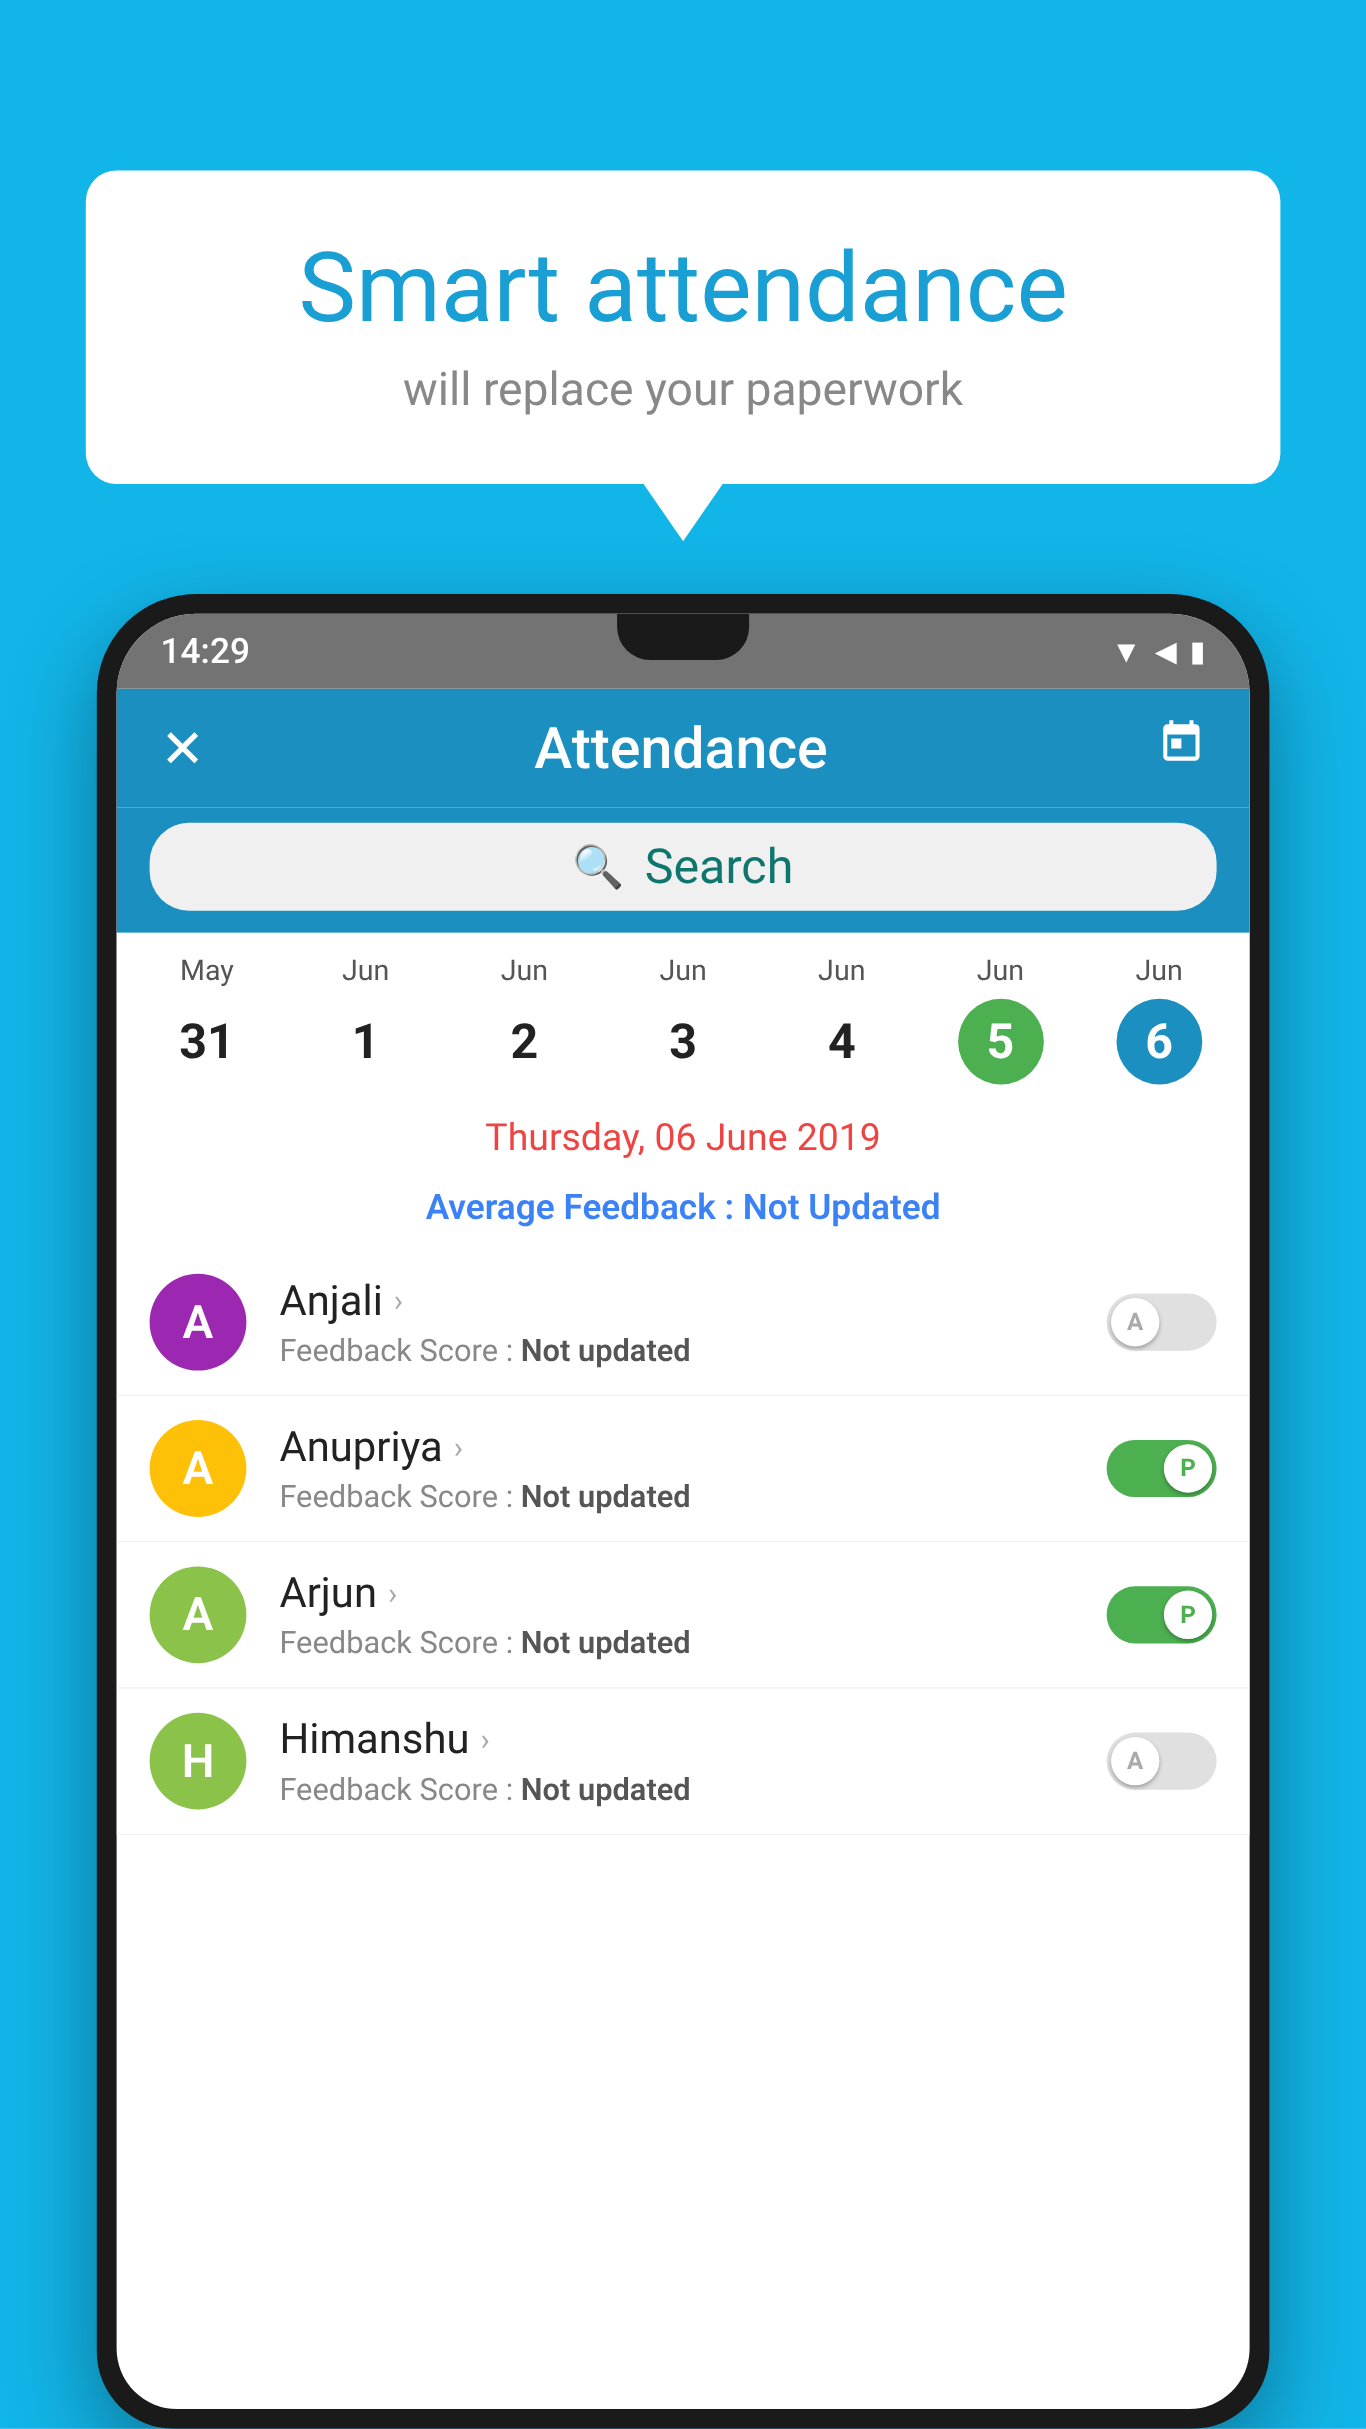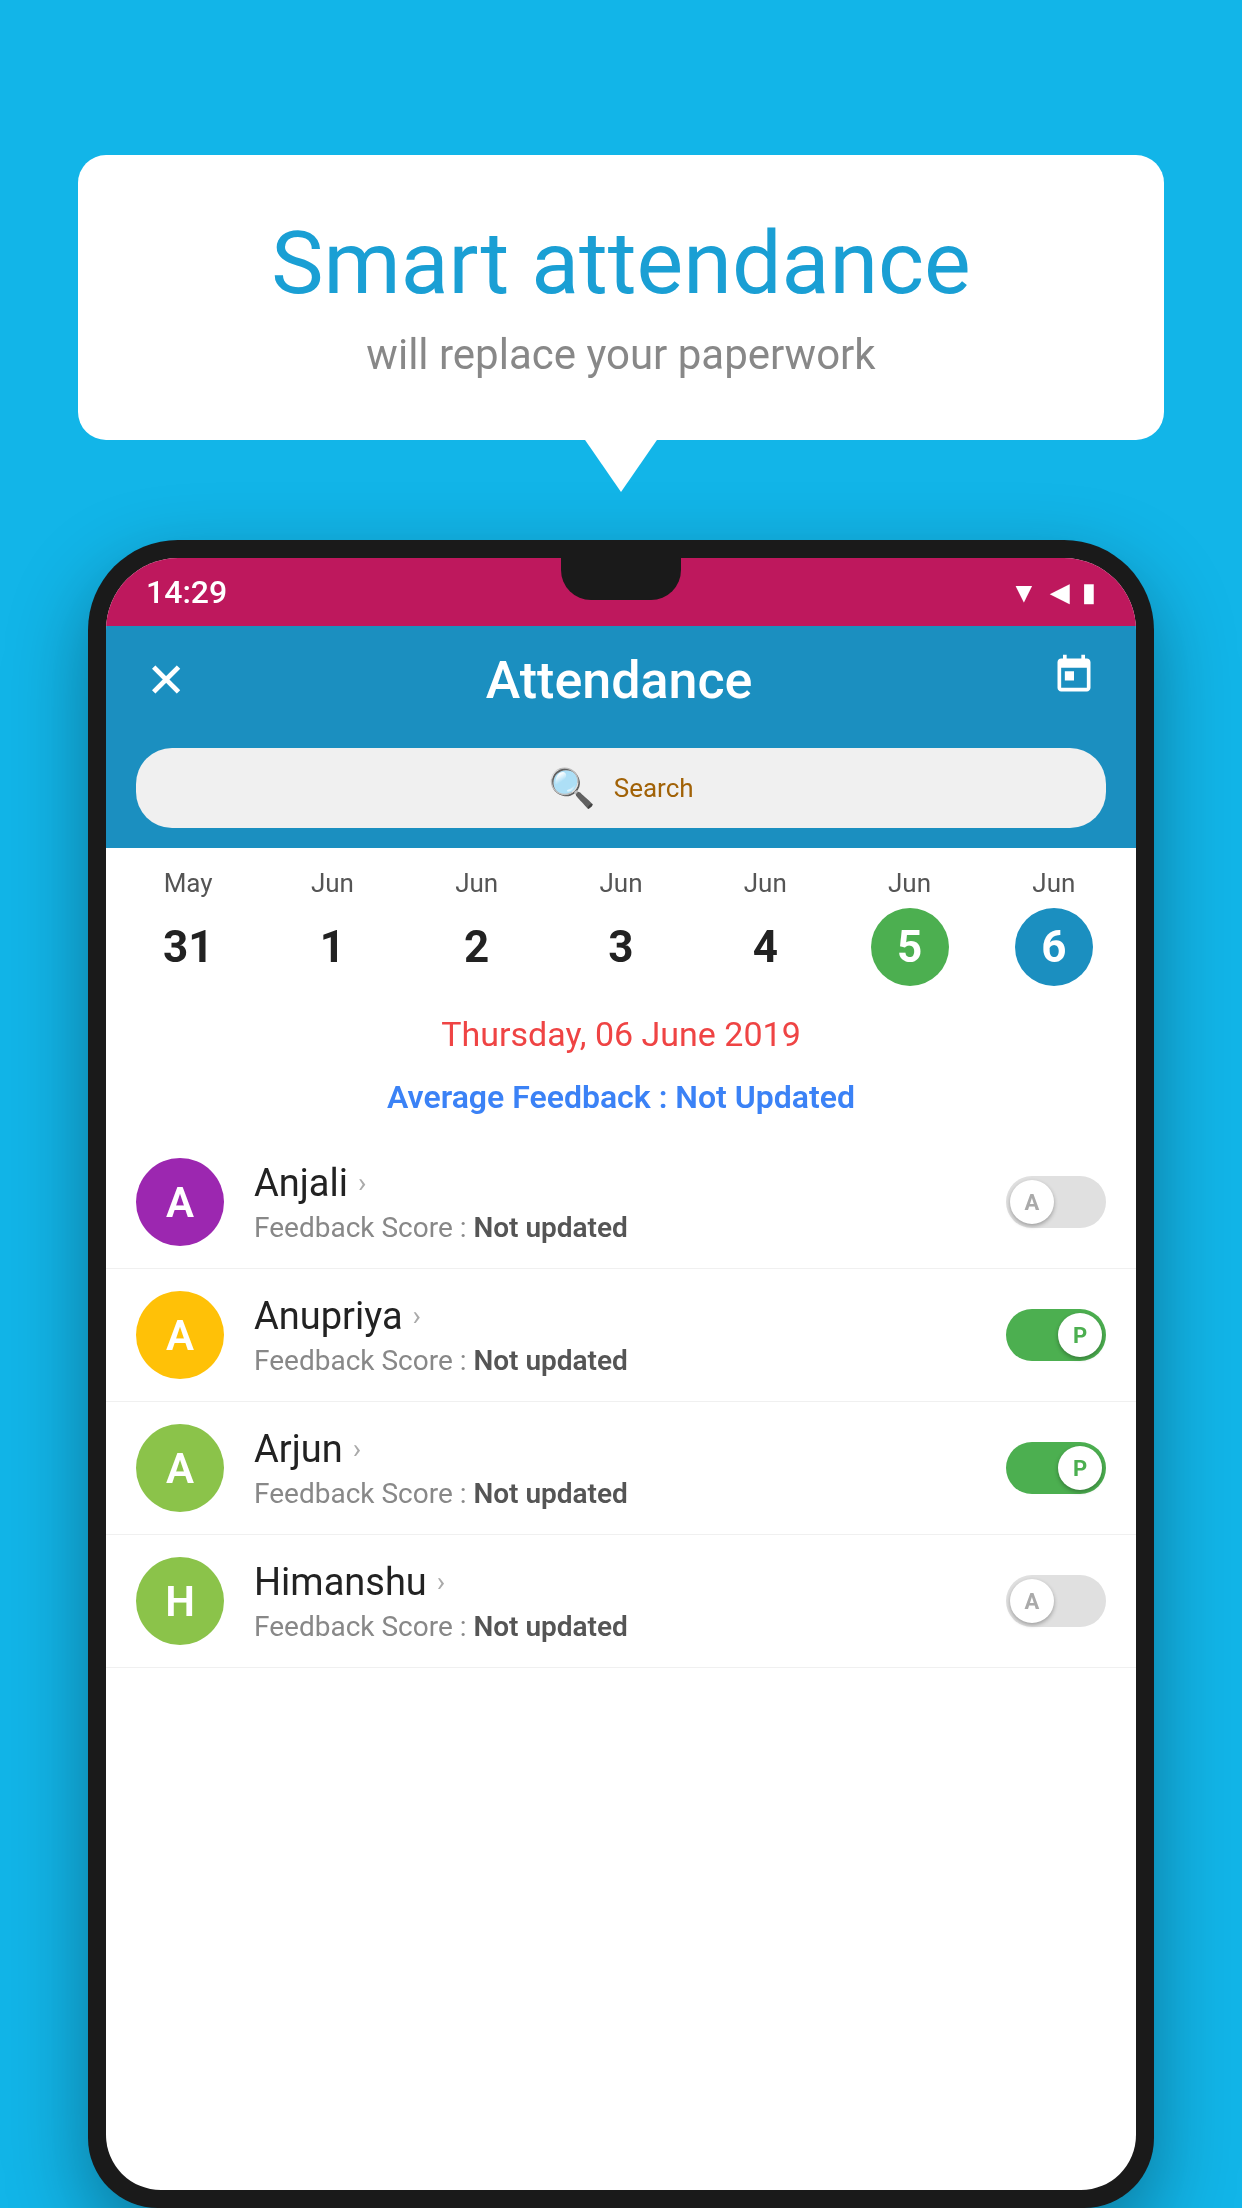--- a/index.html
+++ b/index.html
@@ -67,21 +67,21 @@
       width: 100%;
       height: 100%;
       background: white;
       border-radius: 72px 72px 55px 55px;
       overflow: hidden;
       position: relative;
     }
 
     
     .status-bar {
-      background: #be185d;
+      background: #737373;
       height: 68px;
       display: flex;
       align-items: center;
       justify-content: space-between;
       padding: 0 40px;
       position: relative;
     }
     .status-time {
       color: white;
       font-size: 32px;
@@ -135,22 +135,22 @@
       display: flex;
       align-items: center;
       justify-content: center;
       gap: 18px;
     }
     .search-icon-text {
       font-size: 38px;
       color: #888;
     }
     .search-text {
-      font-size: 26px;
-      color: #a16207;
+      font-size: 44px;
+      color: #0f766e;
     }
 
     
     .calendar-row {
       display: flex;
       padding: 20px 10px 0;
       background: white;
     }
     .cal-day {
       flex: 1;

